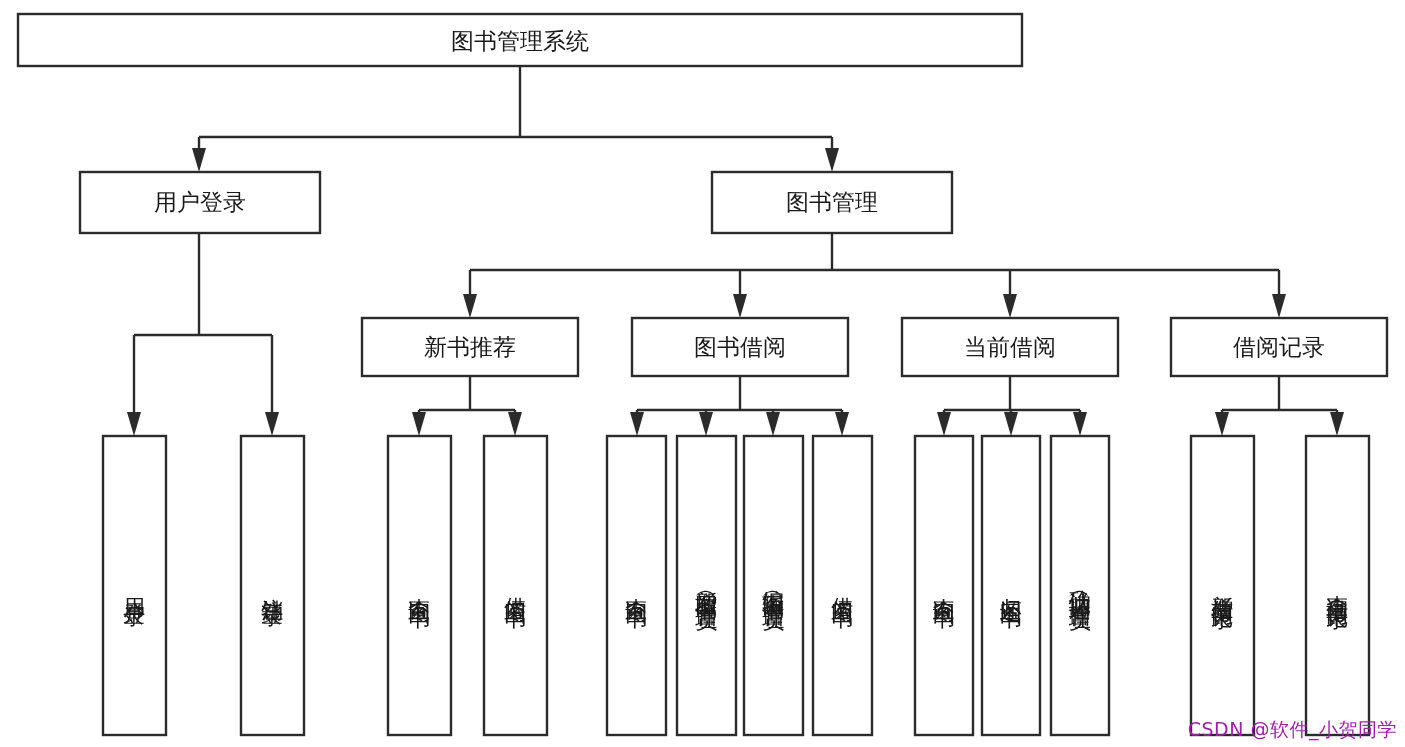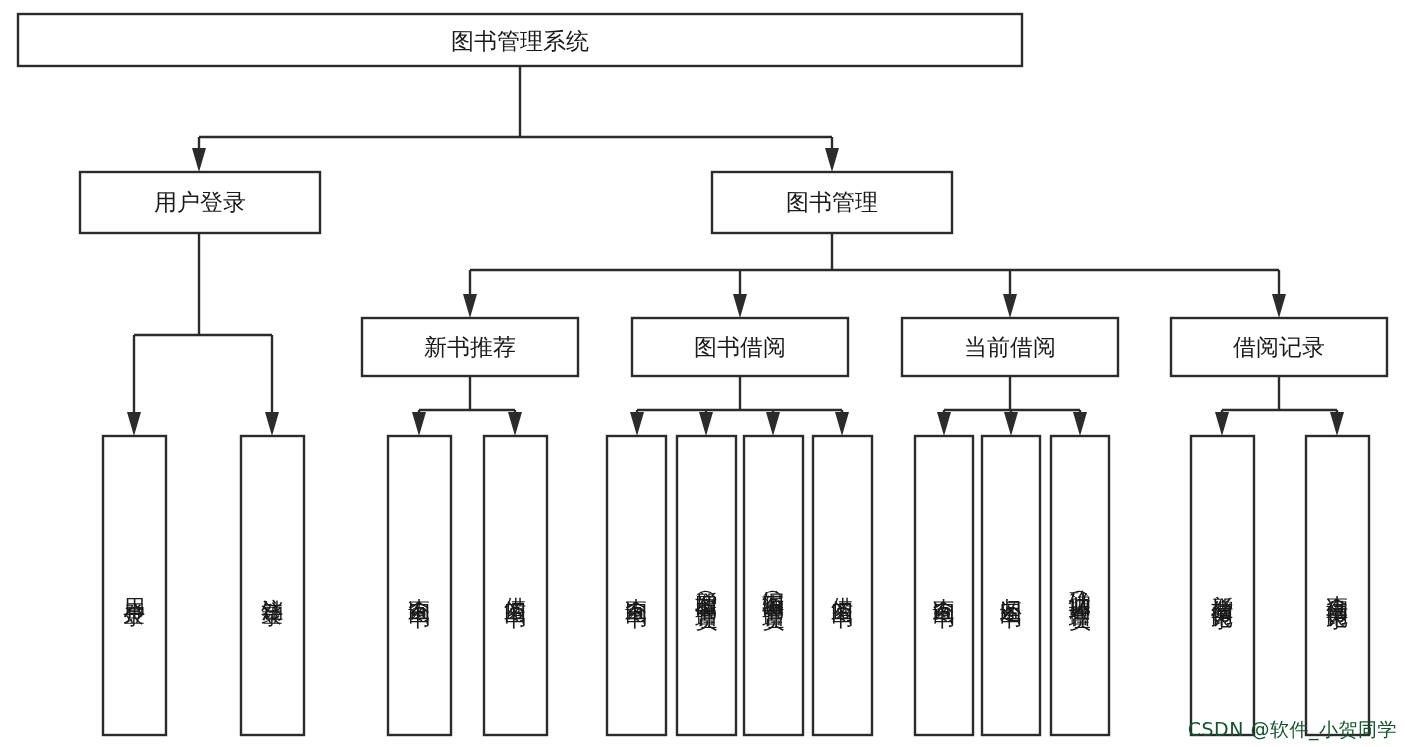--- a/index.html
+++ b/index.html
@@ -69,21 +69,21 @@
     display: flex;
     align-items: center;
     justify-content: center;
   }
   .watermark {
     position: absolute;
     right: 8px;
     bottom: 4px;
     font-family: "DejaVu Sans", "Liberation Sans", sans-serif;
     font-size: 19px;
-    color: #14532d;
+    color: #a21caf;
     letter-spacing: 0.5px;
     white-space: nowrap;
     user-select: none;
   }
 </style>
 </head>
 <body>
 
 <div id="diagram-root">
 

